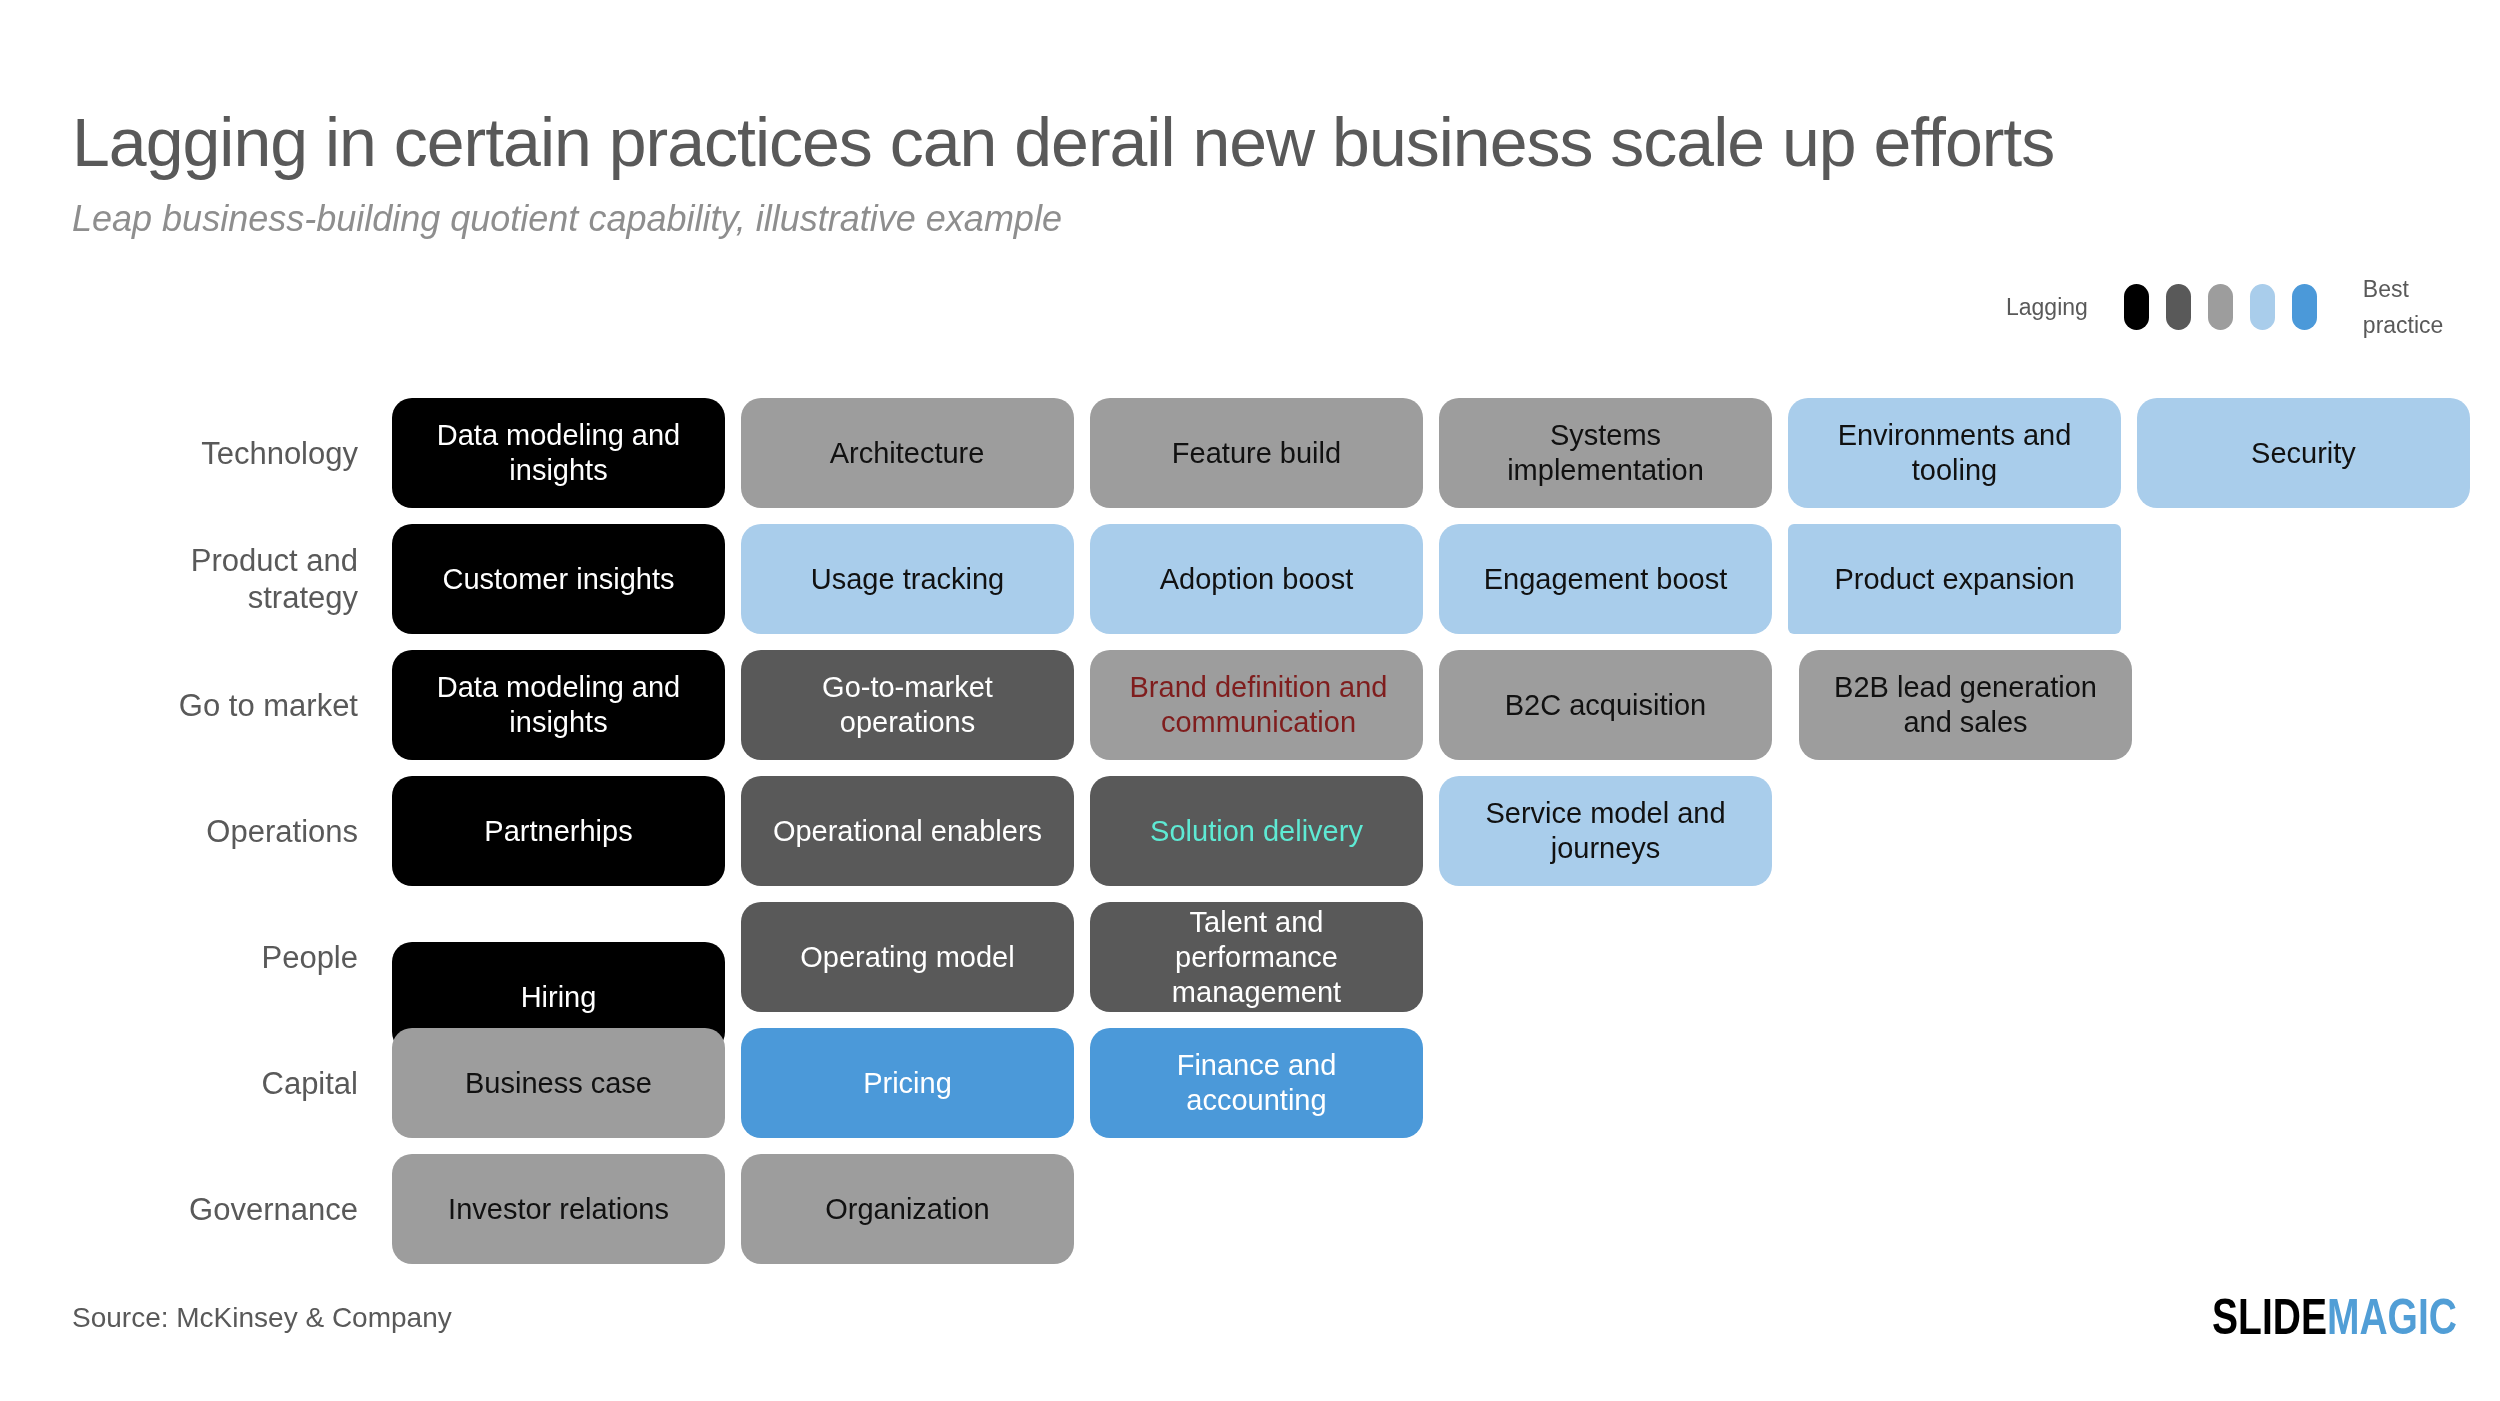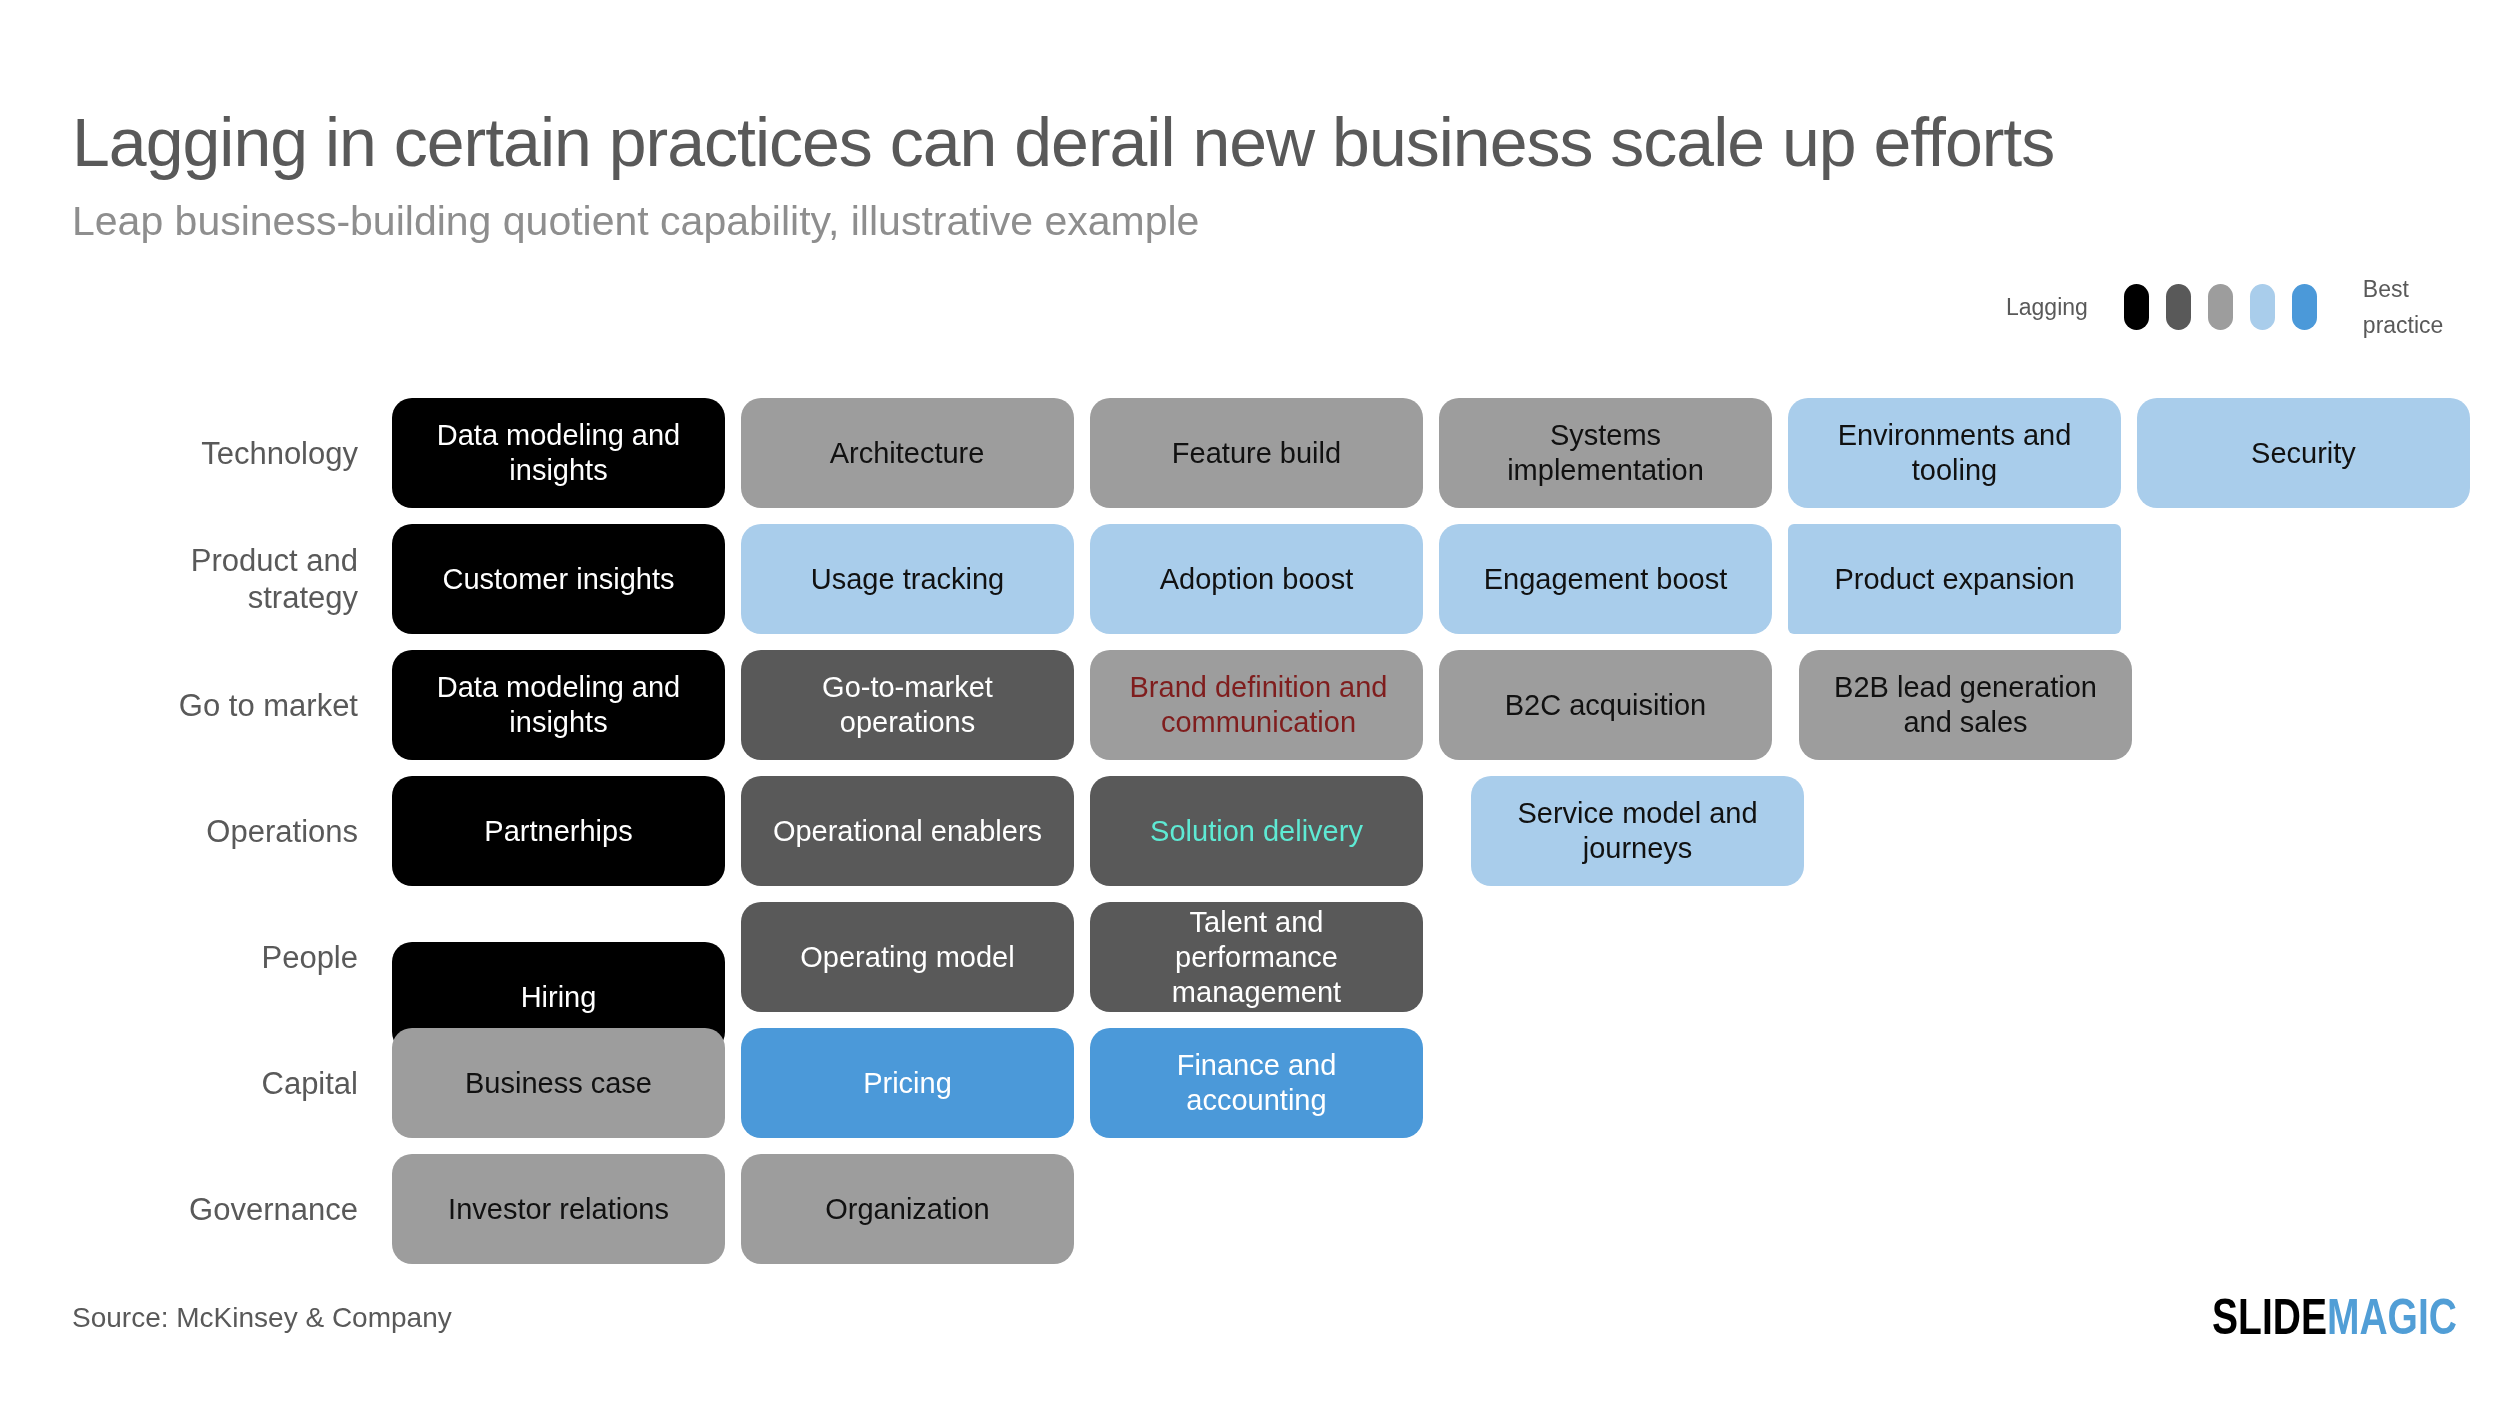--- a/index.html
+++ b/index.html
@@ -7,21 +7,21 @@
     width:2500px;height:1401px;position:relative;overflow:hidden;
     background:#ffffff;font-family:"Liberation Sans",sans-serif;
   }
   .title{
     position:absolute;left:72px;top:104px;
     font-size:68px;line-height:1.12;color:#595959;letter-spacing:-1px;
     white-space:nowrap;
   }
   .subtitle{
     position:absolute;left:72px;top:198px;
-    font-size:41px;color:#8e8e8e;letter-spacing:0;
+    font-size:36px;color:#8e8e8e;letter-spacing:0;font-style:italic;
   }
   .legend{
     position:absolute;top:271px;left:2006px;
     display:flex;align-items:center;
   }
   .legend-left{
     font-size:23px;color:#595959;margin-right:36px;white-space:nowrap;
   }
   .legend-pills{display:flex;gap:17px;}
   .pill{width:25px;height:46px;border-radius:13px;}
@@ -147,21 +147,21 @@
       <div class="boxes">
         <div class="box" style="background: rgb(0, 0, 0); color: rgb(255, 255, 255);">
           <span>Partnerhips</span>
         </div>
         <div class="box" style="background: rgb(89, 89, 89); color: rgb(255, 255, 255);">
           <span>Operational enablers</span>
         </div>
         <div class="box" style="background: rgb(89, 89, 89); color: #5eead4; padding-left: 20px;">
           <span>Solution delivery</span>
         </div>
-        <div class="box" style="background: rgb(169, 205, 235); color: rgb(17, 17, 17); margin-left: 32px;">
+        <div class="box" style="background: rgb(169, 205, 235); color: rgb(17, 17, 17);">
           <span>Service model and journeys</span>
         </div>
       </div>
     </div>
     <div class="row" style="top: 902px;">
       <div class="row-label">
         <span>People</span>
       </div>
       <div class="boxes">
         <div class="box" style="background: rgb(0, 0, 0); color: rgb(255, 255, 255); margin-top: 40px;">

